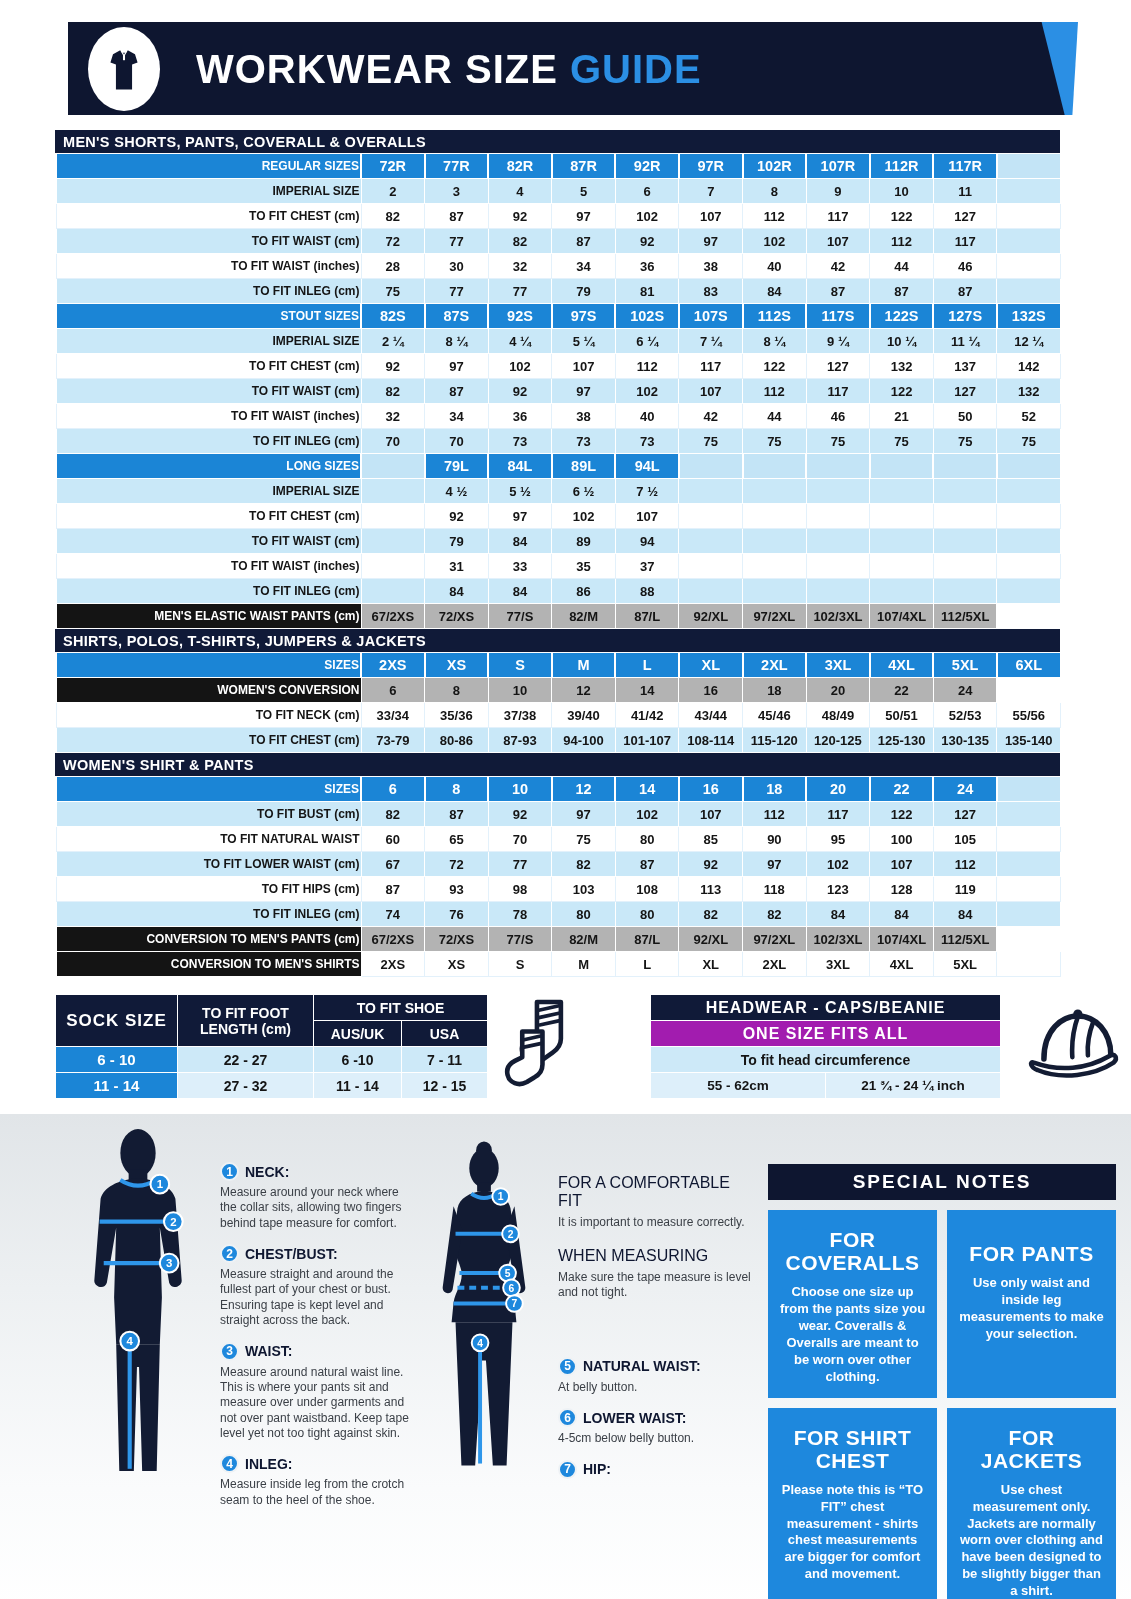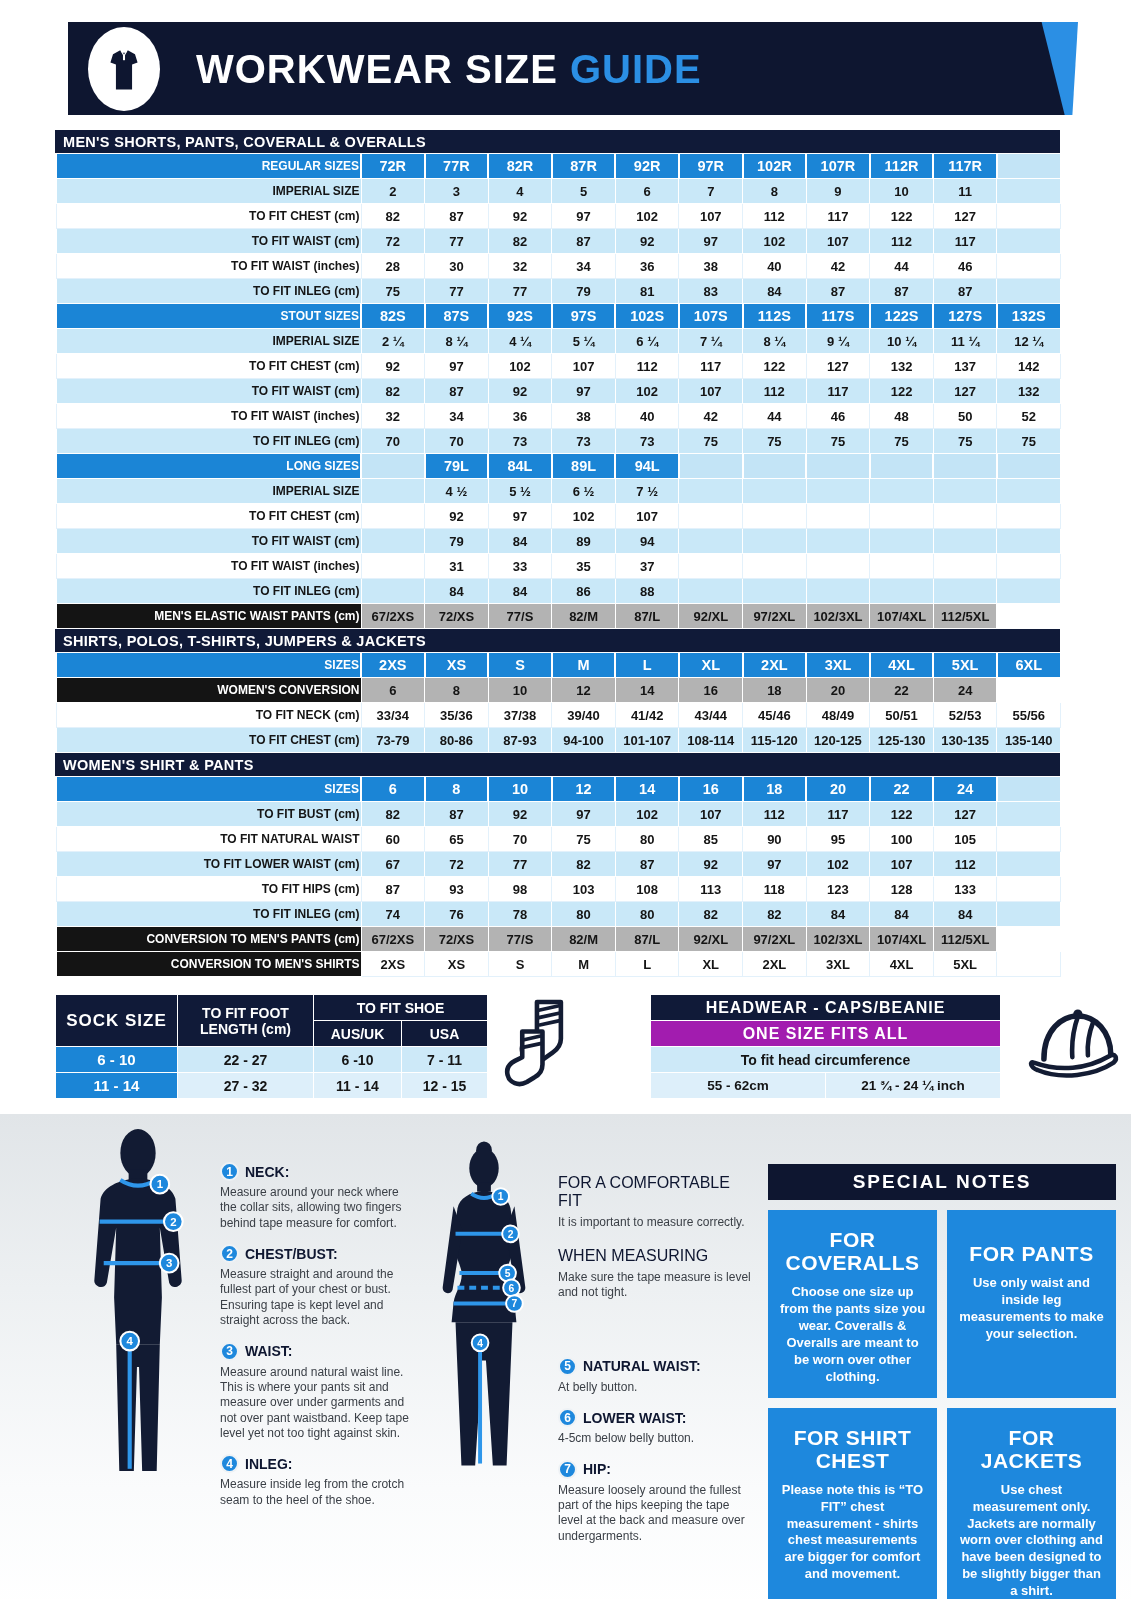--- a/index.html
+++ b/index.html
@@ -252,21 +252,21 @@
         <tr class="r-plain">
           <td class="lbl">TO FIT WAIST (inches)</td>
           <td>32</td>
           <td>34</td>
           <td>36</td>
           <td>38</td>
           <td>40</td>
           <td>42</td>
           <td>44</td>
           <td>46</td>
-          <td>48</td>
+          <td>21</td>
           <td>50</td>
           <td>52</td>
         </tr>
         <tr class="r-alt">
           <td class="lbl">TO FIT INLEG (cm)</td>
           <td>70</td>
           <td>70</td>
           <td>73</td>
           <td>73</td>
           <td>73</td>
@@ -531,21 +531,21 @@
           <td class="lbl">TO FIT HIPS (cm)</td>
           <td>87</td>
           <td>93</td>
           <td>98</td>
           <td>103</td>
           <td>108</td>
           <td>113</td>
           <td>118</td>
           <td>123</td>
           <td>128</td>
-          <td>133</td>
+          <td>119</td>
           <td class="empty"></td>
         </tr>
         <tr class="r-alt">
           <td class="lbl">TO FIT INLEG (cm)</td>
           <td>74</td>
           <td>76</td>
           <td>78</td>
           <td>80</td>
           <td>80</td>
           <td>82</td>
@@ -783,21 +783,20 @@
             <span class="badge">6</span>
             <span>LOWER WAIST:</span>
           </div>
         <div class="mi-body">4-5cm below belly button.</div>
       </div>
       <div class="mi">
         <div class="mi-head">
             <span class="badge">7</span>
             <span>HIP:</span>
           </div>
-        <div class="mi-body">Measure loosely around the fullest part of the hips keeping the tape level at the back and measure over undergarments.</div>
       </div>
     </div>
 
     <div class="notes">
       <div class="notes-head">SPECIAL NOTES</div>
       <div class="notes-grid">
         <div class="note-box">
           <div class="note-title">FOR COVERALLS</div>
           <div class="note-body">Choose one size up from the pants size you wear. Coveralls &amp; Overalls are meant to be worn over other clothing.</div>
         </div>

